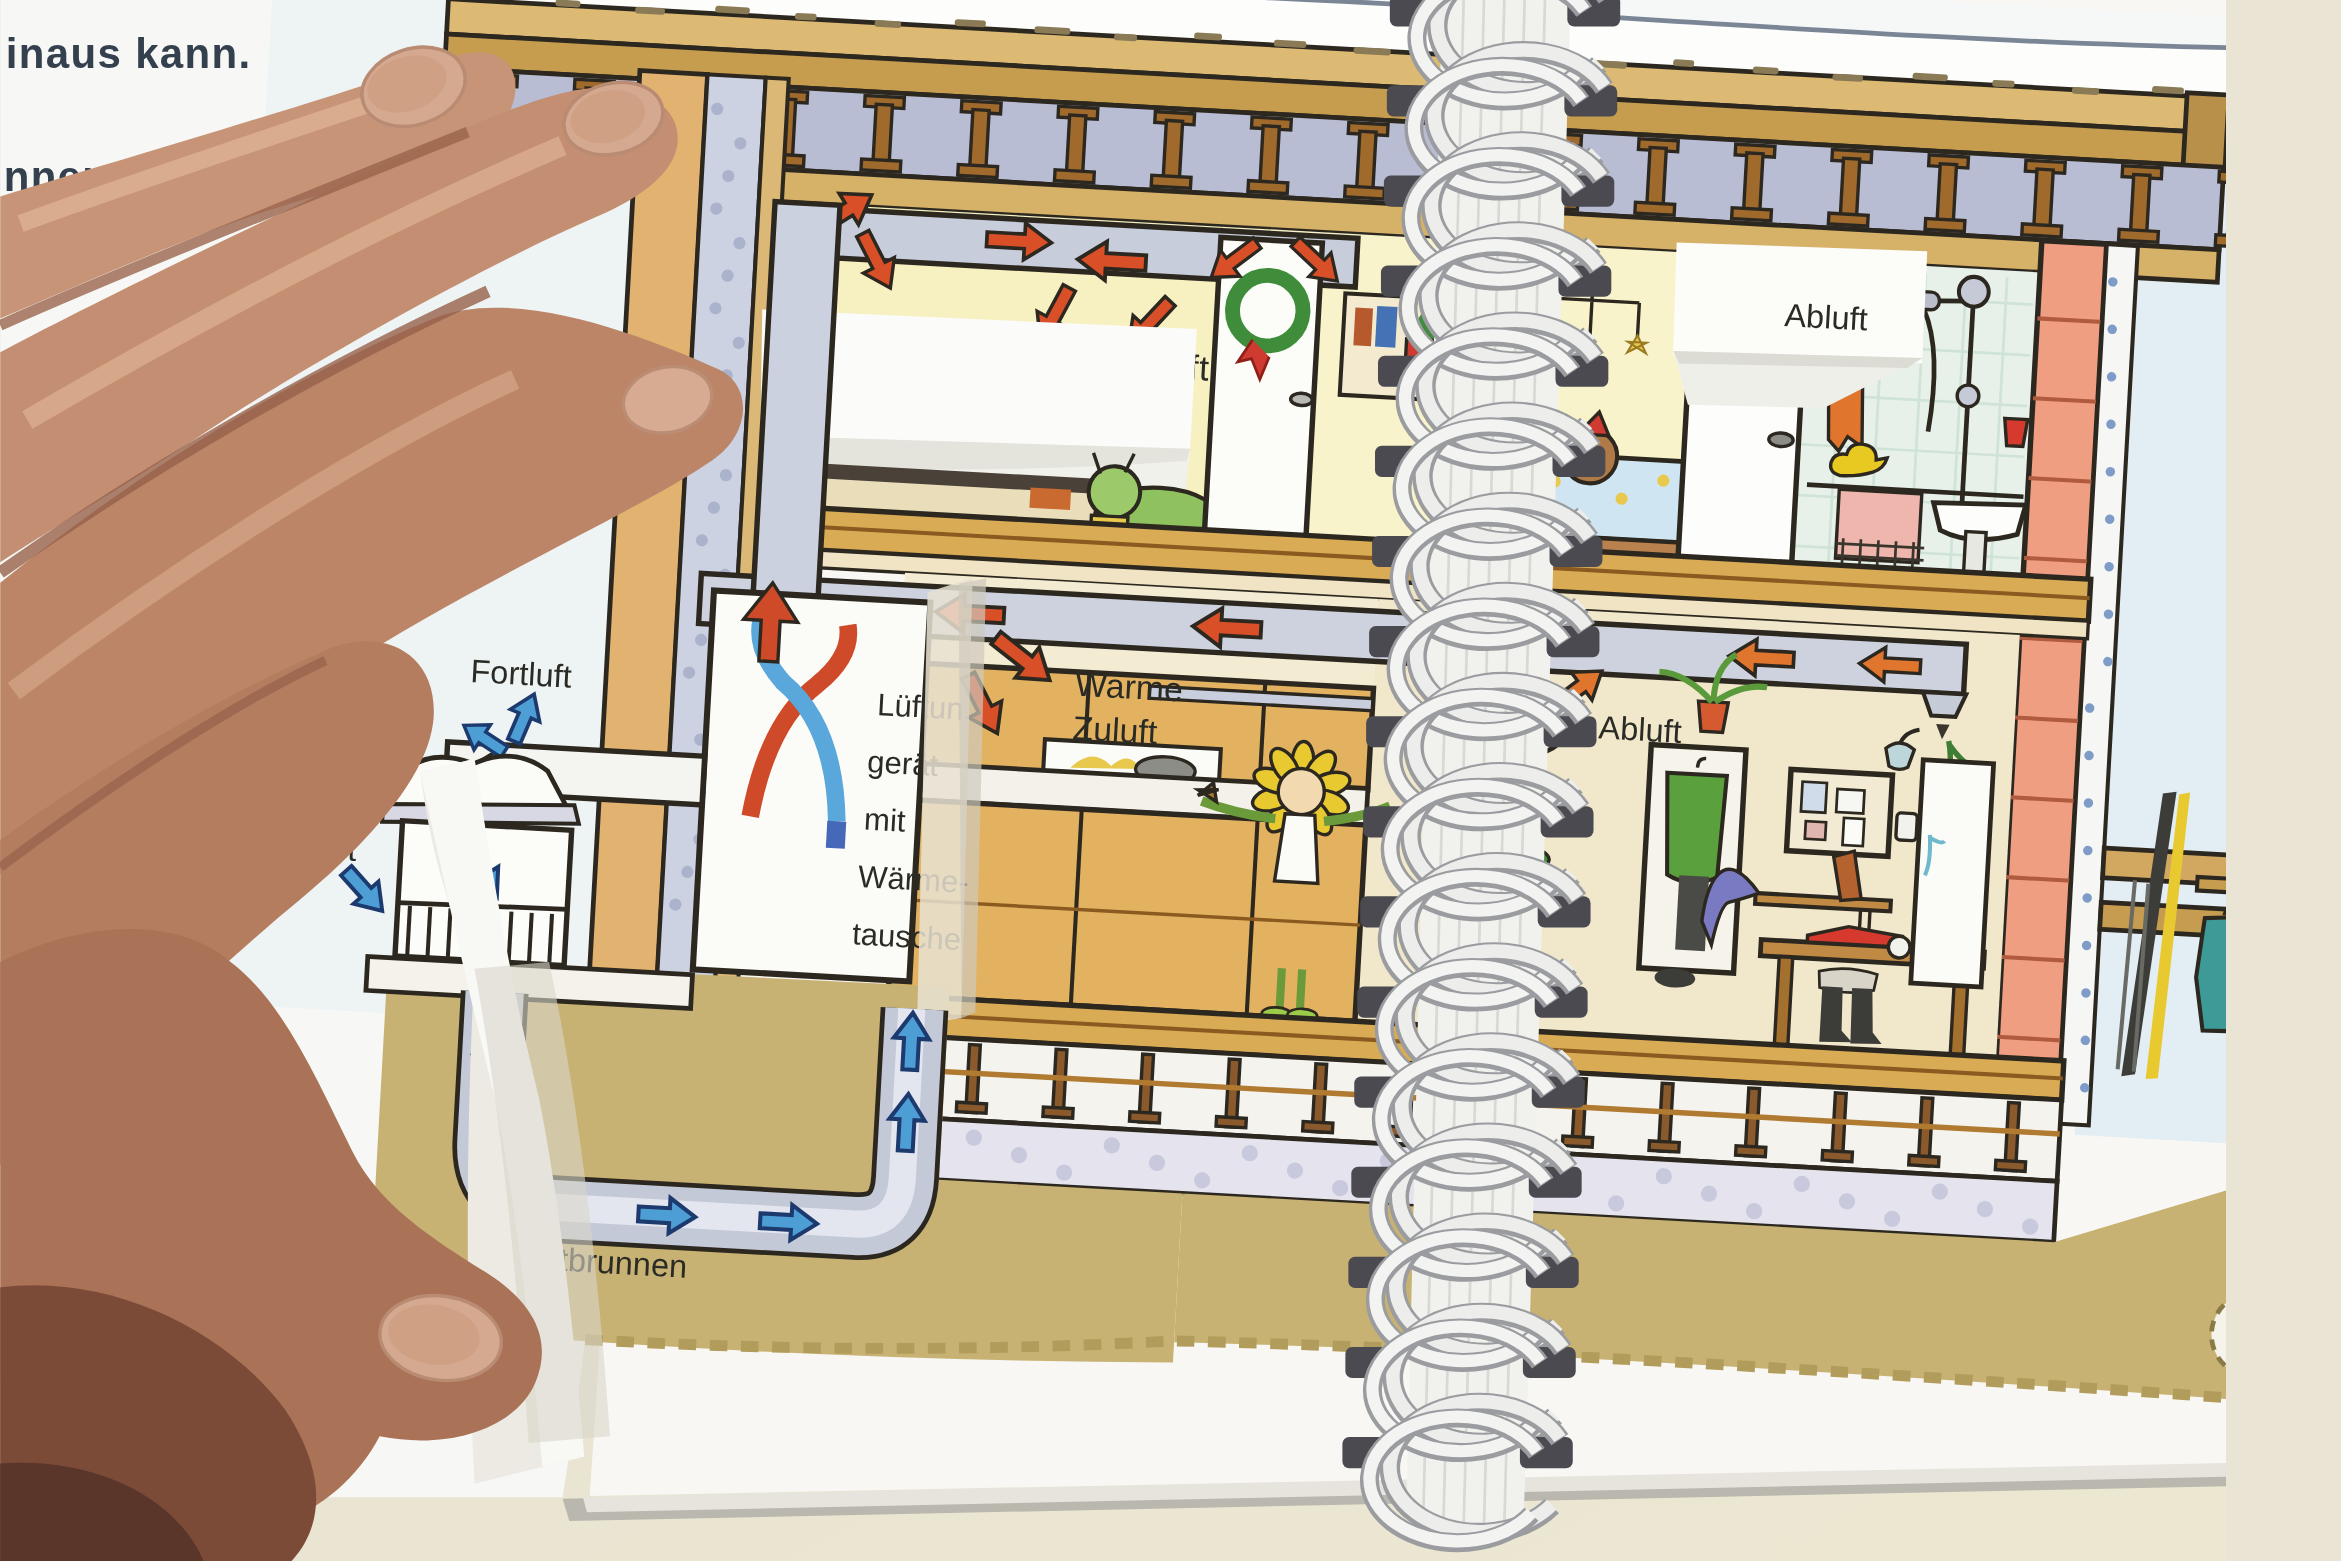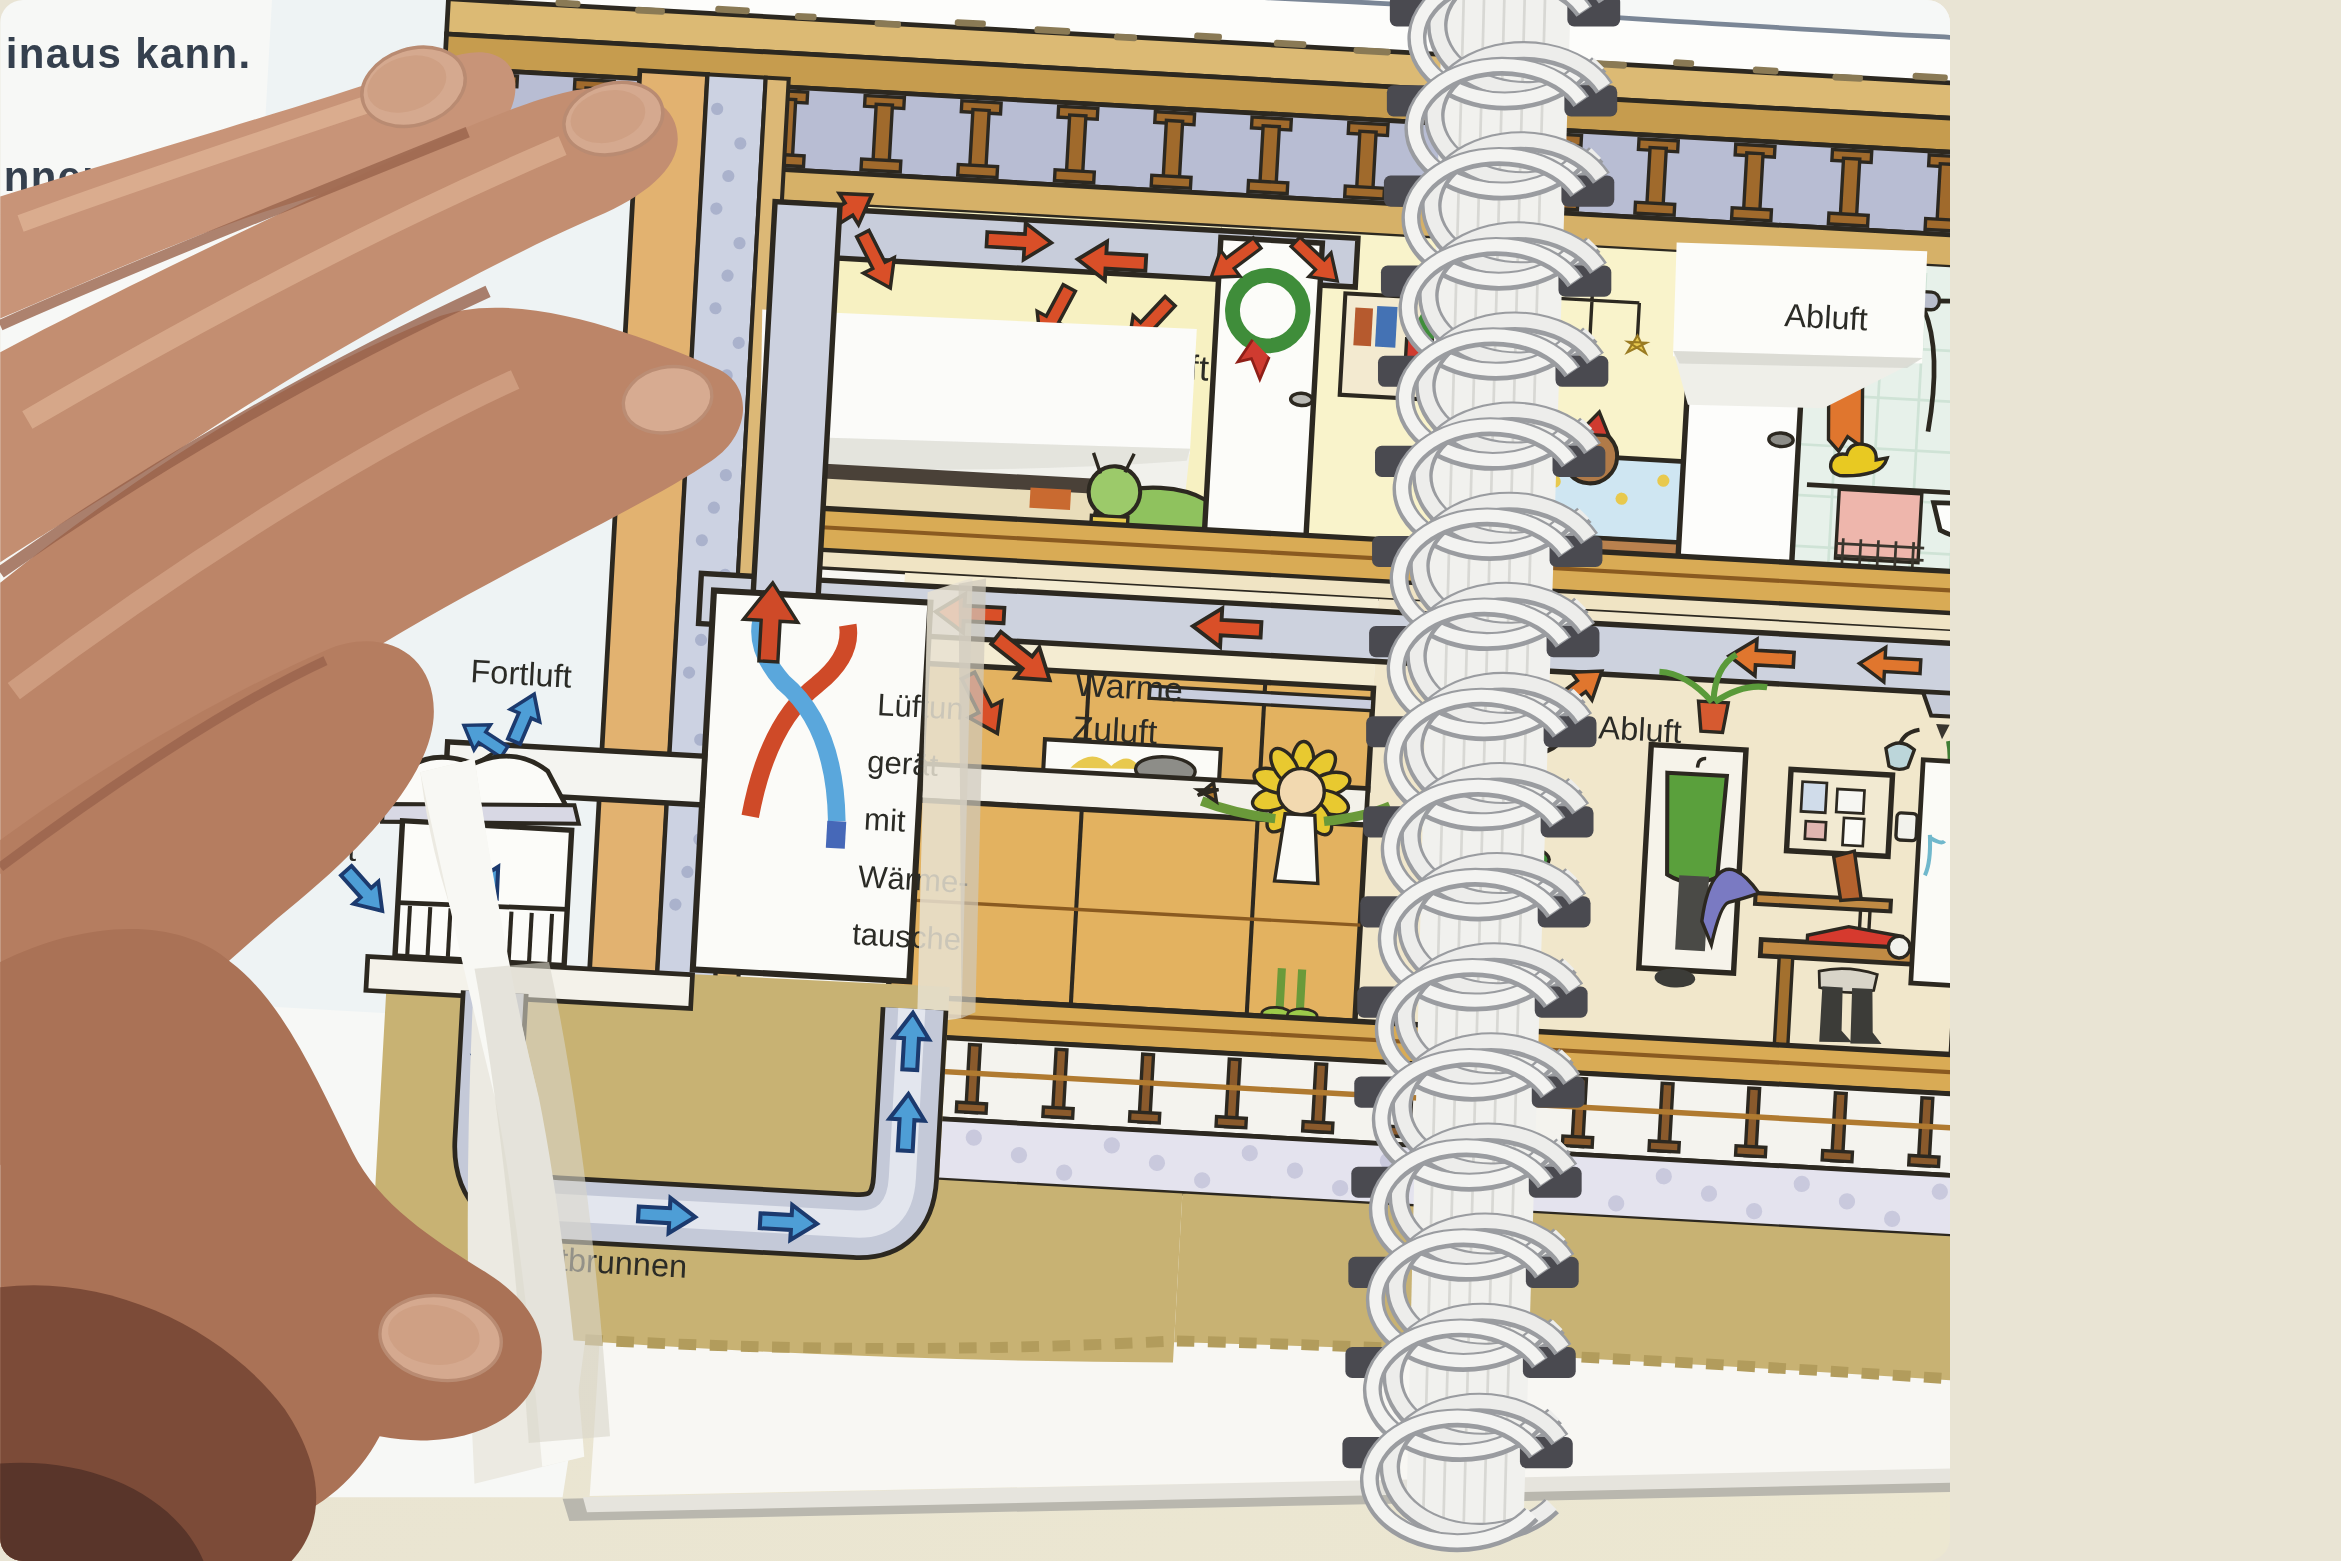--- a/index.html
+++ b/index.html
@@ -1,16 +1,16 @@
 <!DOCTYPE html>
 <html style="font-size:11px"><head>
 <meta charset="utf-8">
 <style>
 html,body{margin:0;padding:0;background:#e9e4d4;font-family:"Liberation Sans",sans-serif;}
-#stage{position:relative;width:1950px;height:1561px;overflow:hidden;border-radius:23px;}
+#stage{position:relative;width:2226px;height:1561px;overflow:hidden;}
 svg{display:block;}
 .lbl{font-family:"Liberation Sans",sans-serif;fill:#2b2b26;}
 </style>
 </head>
 <body>
 <div id="stage">
 <svg width="2342" height="1561" viewBox="0 0 3456 2304">
 <defs>
 <linearGradient id="tableg" x1="0" y1="0" x2="0.8" y2="1">
 <stop offset="0" stop-color="#e2ddcf"></stop>

